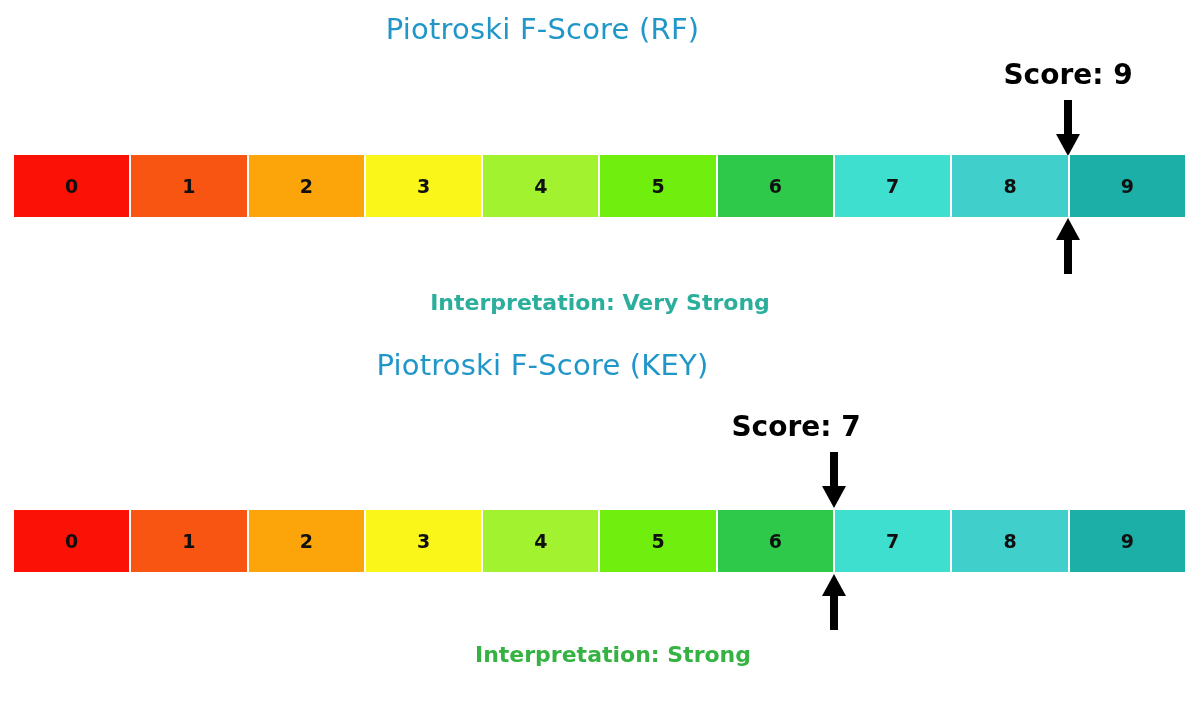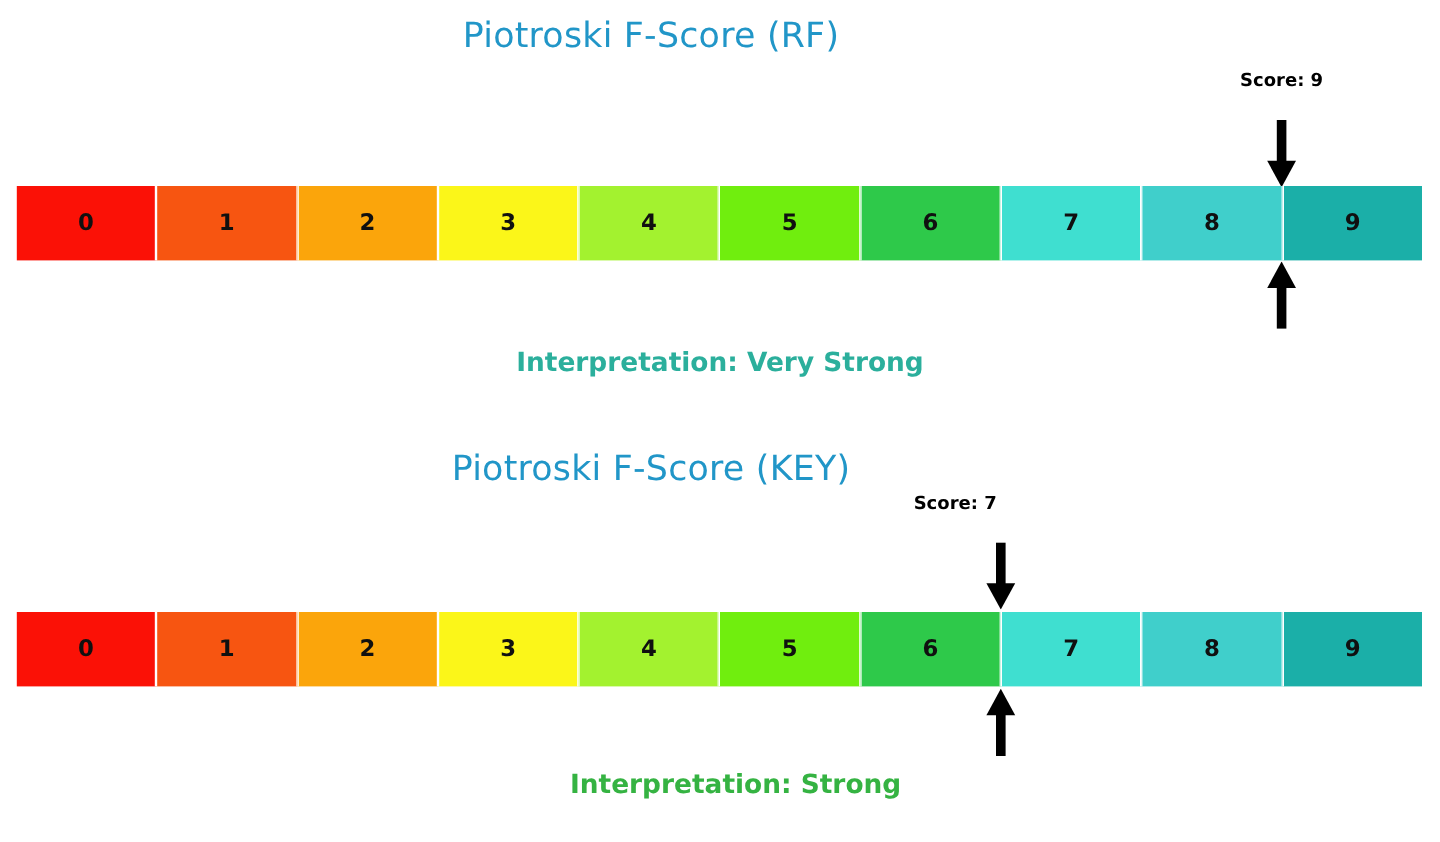--- a/index.html
+++ b/index.html
@@ -27,25 +27,25 @@
     left: 0;
     width: 1085px;
     text-align: center;
     font-size: 29px;
     font-weight: 400;
     color: #2196C8;
     letter-spacing: 0.2px;
     white-space: nowrap;
   }
   #title-rf  { top: 12px; }
-  #title-key { top: 373px; }
+  #title-key { top: 348px; }
 
   .score-label {
     position: absolute;
-    font-size: 15px;
+    font-size: 28px;
     font-weight: bold;
     color: #000000;
     white-space: nowrap;
     transform: translateX(-50%);
   }
   #score-label-rf  { top: 58px;  left: 1068px; }
   #score-label-key { top: 410px; left: 796px; }
 
   .arrow {
     position: absolute;

